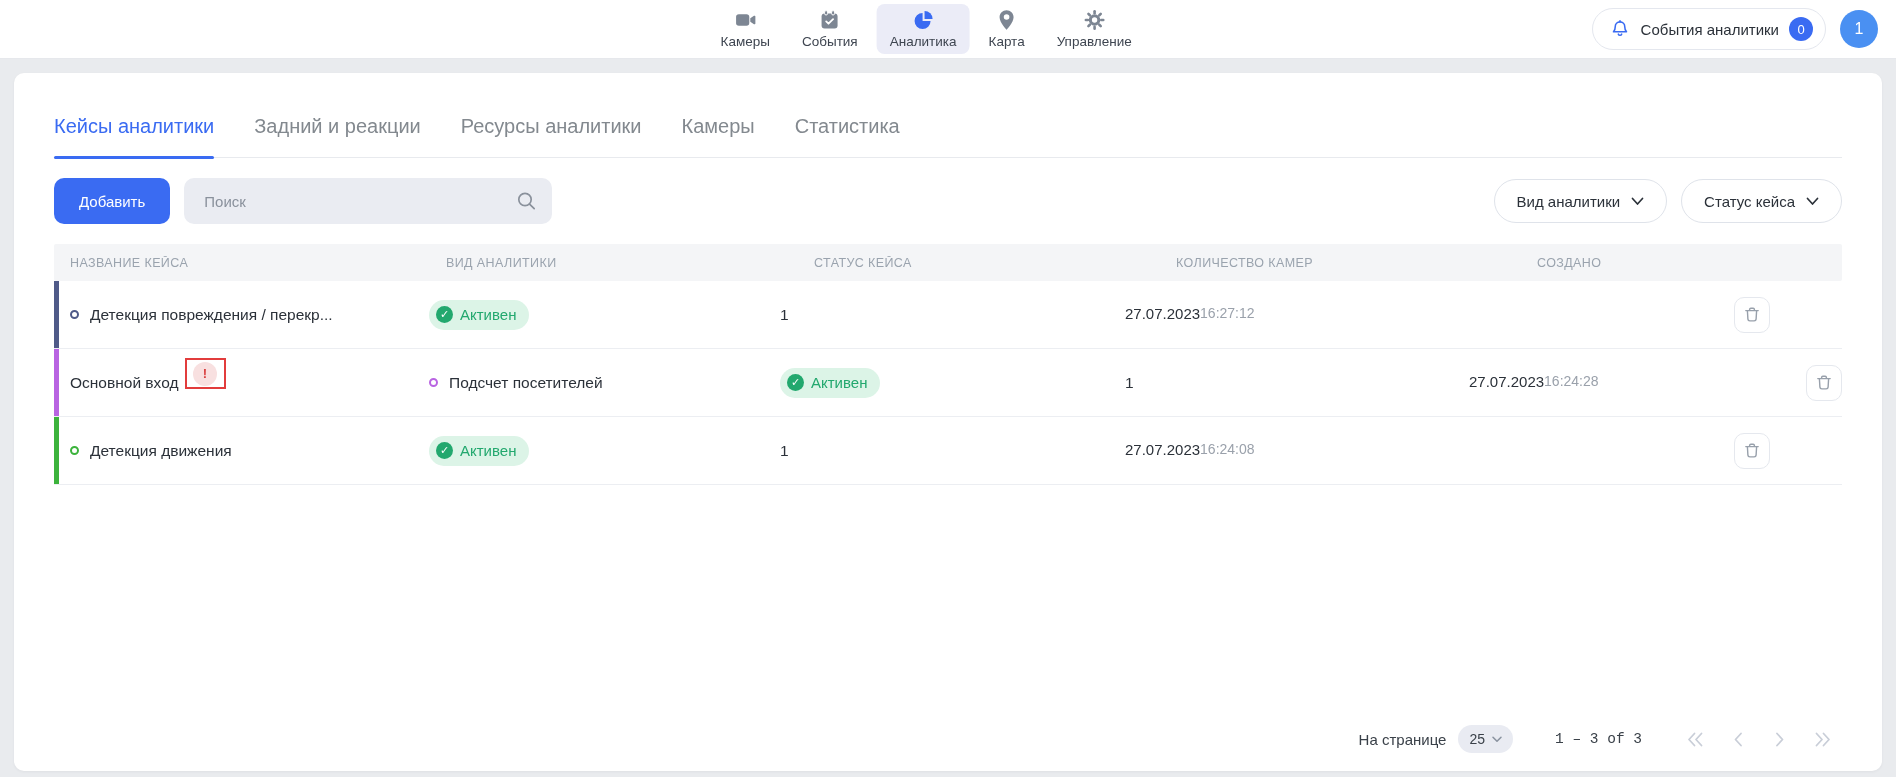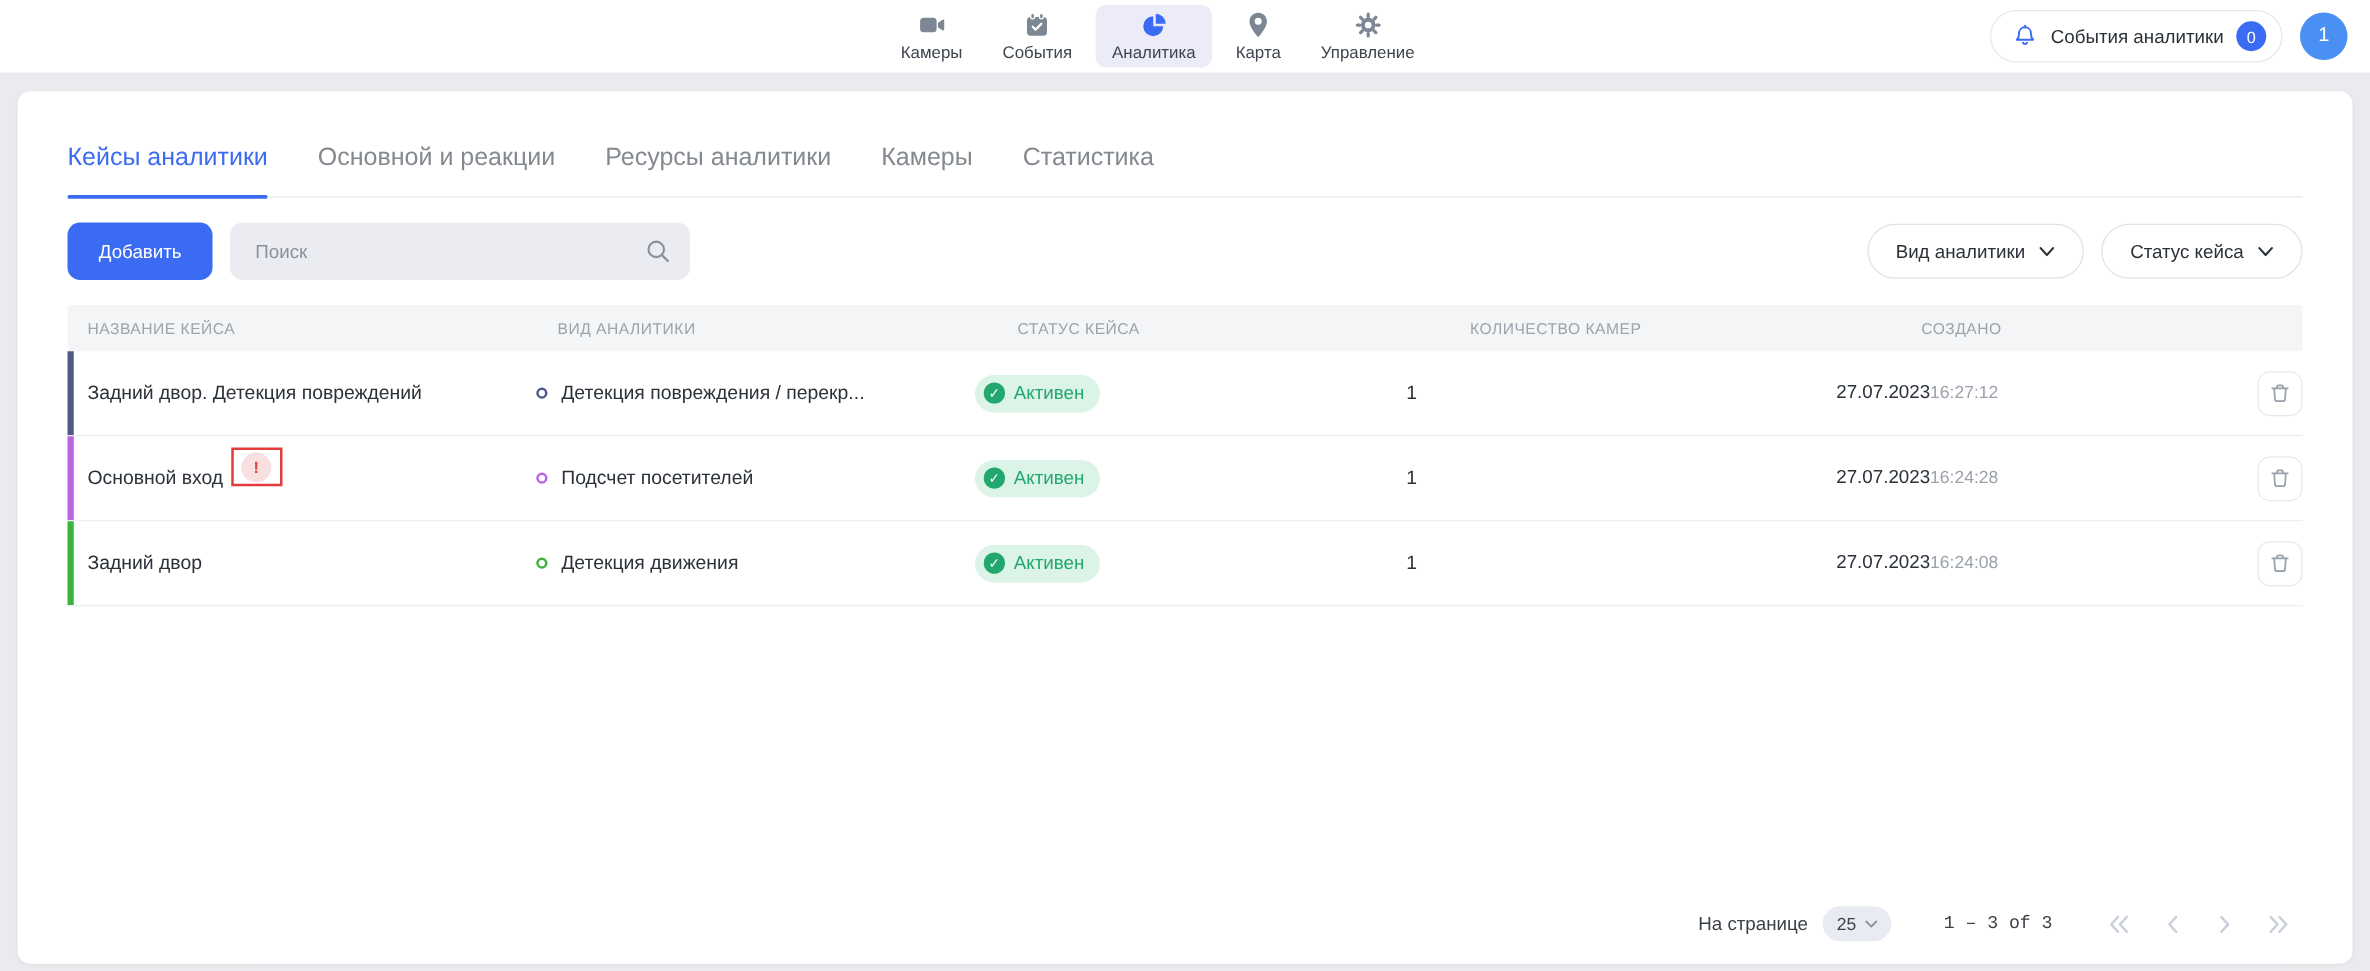--- a/index.html
+++ b/index.html
@@ -234,21 +234,21 @@
       <span class="events-badge">0</span>
     </button>
     <div class="avatar">1</div>
   </div>
 </header>
 
 <main class="card">
 
   <div class="tabs">
     <div class="tab active">Кейсы аналитики</div>
-    <div class="tab">Основной и реакции</div>
+    <div class="tab">Задний и реакции</div>
     <div class="tab">Ресурсы аналитики</div>
     <div class="tab">Камеры</div>
     <div class="tab">Статистика</div>
   </div>
 
   <div class="toolbar">
     <button class="btn-add">Добавить</button>
     <div class="search">
       <input type="text" placeholder="Поиск" style="">
       <span class="search-icon-wrap">
@@ -282,23 +282,20 @@
       <div class="th">НАЗВАНИЕ КЕЙСА</div>
       <div class="th">ВИД АНАЛИТИКИ</div>
       <div class="th">СТАТУС КЕЙСА</div>
       <div class="th">КОЛИЧЕСТВО КАМЕР</div>
       <div class="th">СОЗДАНО</div>
       <div class="th"></div>
     </div>
 
     <div class="trow" style="--accent:#4F5A88">
       <span class="row-bar"></span>
-      <div class="cell cell-name">
-        <span class="name-text">Задний двор. Детекция повреждений</span>
-      </div>
       <div class="cell">
         <span class="ring"></span>
         <span class="type-text">Детекция повреждения / перекр...</span>
       </div>
       <div class="cell">
         <span class="status-badge">
           <span class="badge-check">✓</span>
           <span>Активен</span>
         </span>
       </div>
@@ -351,23 +348,20 @@
               <path d="M2.8 4.6h12.4"></path>
               <path d="M6.6 4.4v-.9c0-.7.6-1.3 1.3-1.3h2.2c.7 0 1.3.6 1.3 1.3v.9"></path>
               <path d="M4.4 4.8l.5 8.3c.06 1 .9 1.8 1.9 1.8h4.4c1 0 1.84-.8 1.9-1.8l.5-8.3"></path>
             </svg>
         </button>
       </div>
     </div>
 
     <div class="trow" style="--accent:#3CB33C">
       <span class="row-bar"></span>
-      <div class="cell cell-name">
-        <span class="name-text">Задний двор</span>
-      </div>
       <div class="cell">
         <span class="ring"></span>
         <span class="type-text">Детекция движения</span>
       </div>
       <div class="cell">
         <span class="status-badge">
           <span class="badge-check">✓</span>
           <span>Активен</span>
         </span>
       </div>

